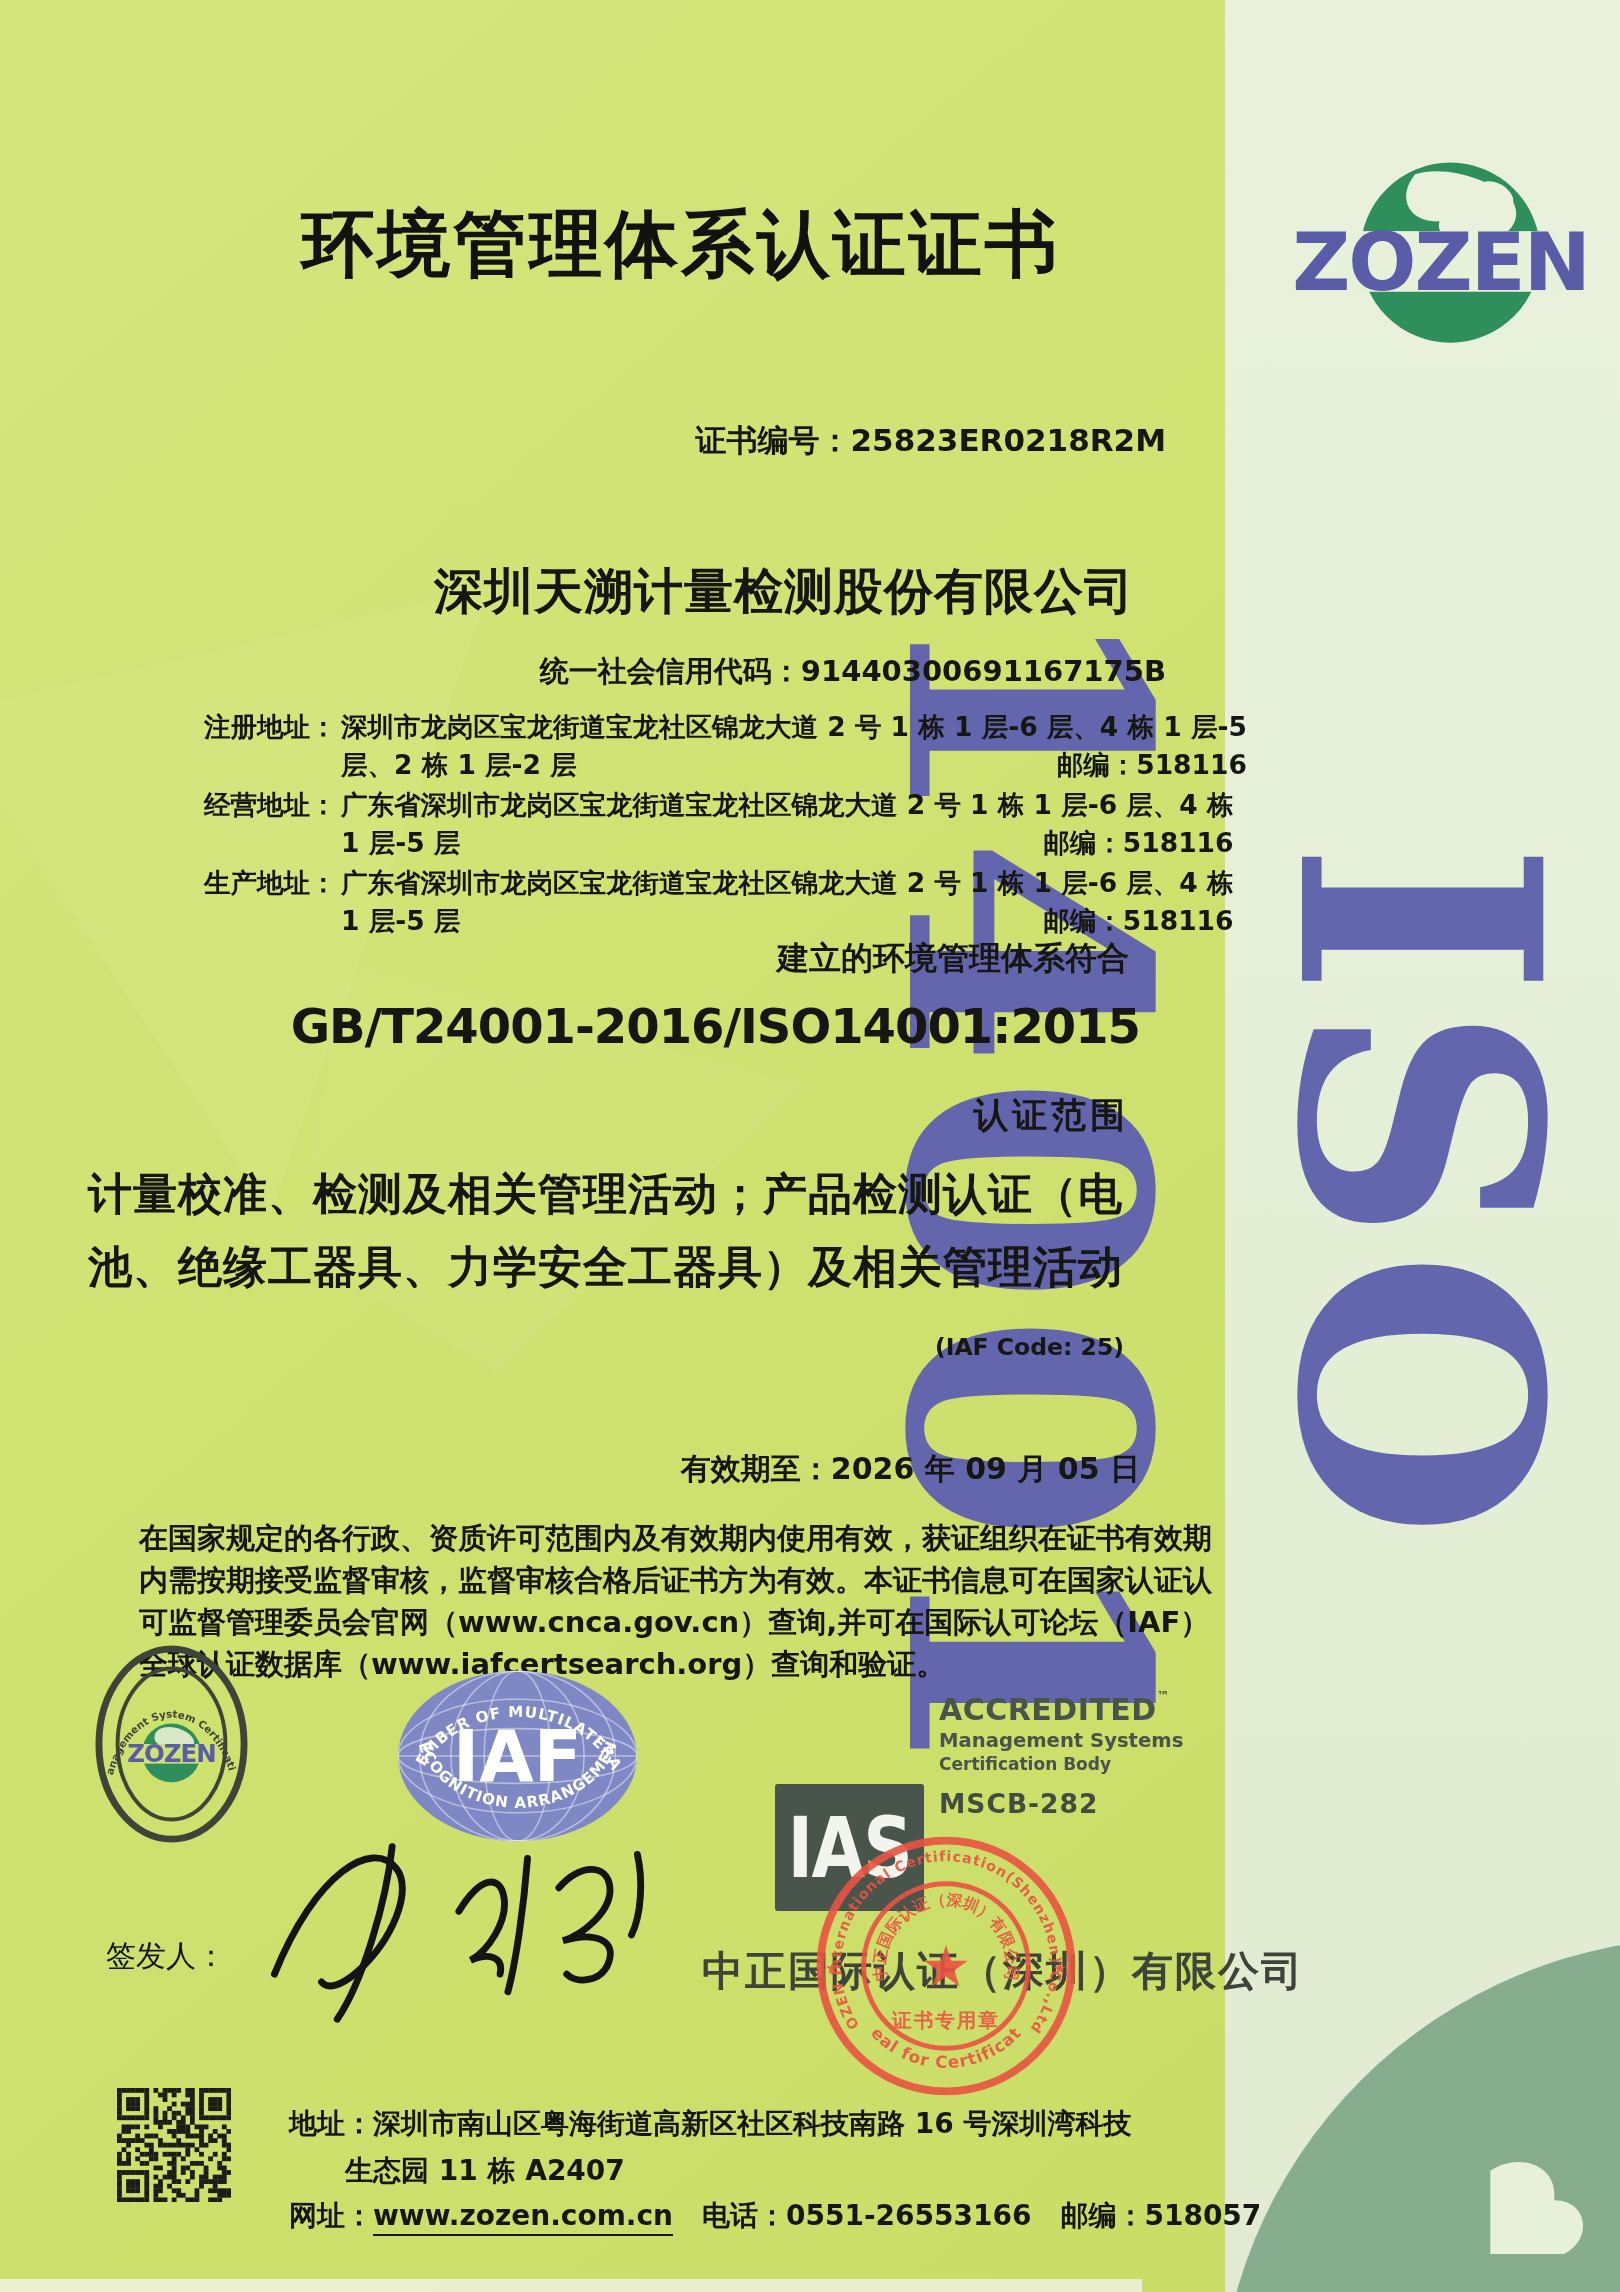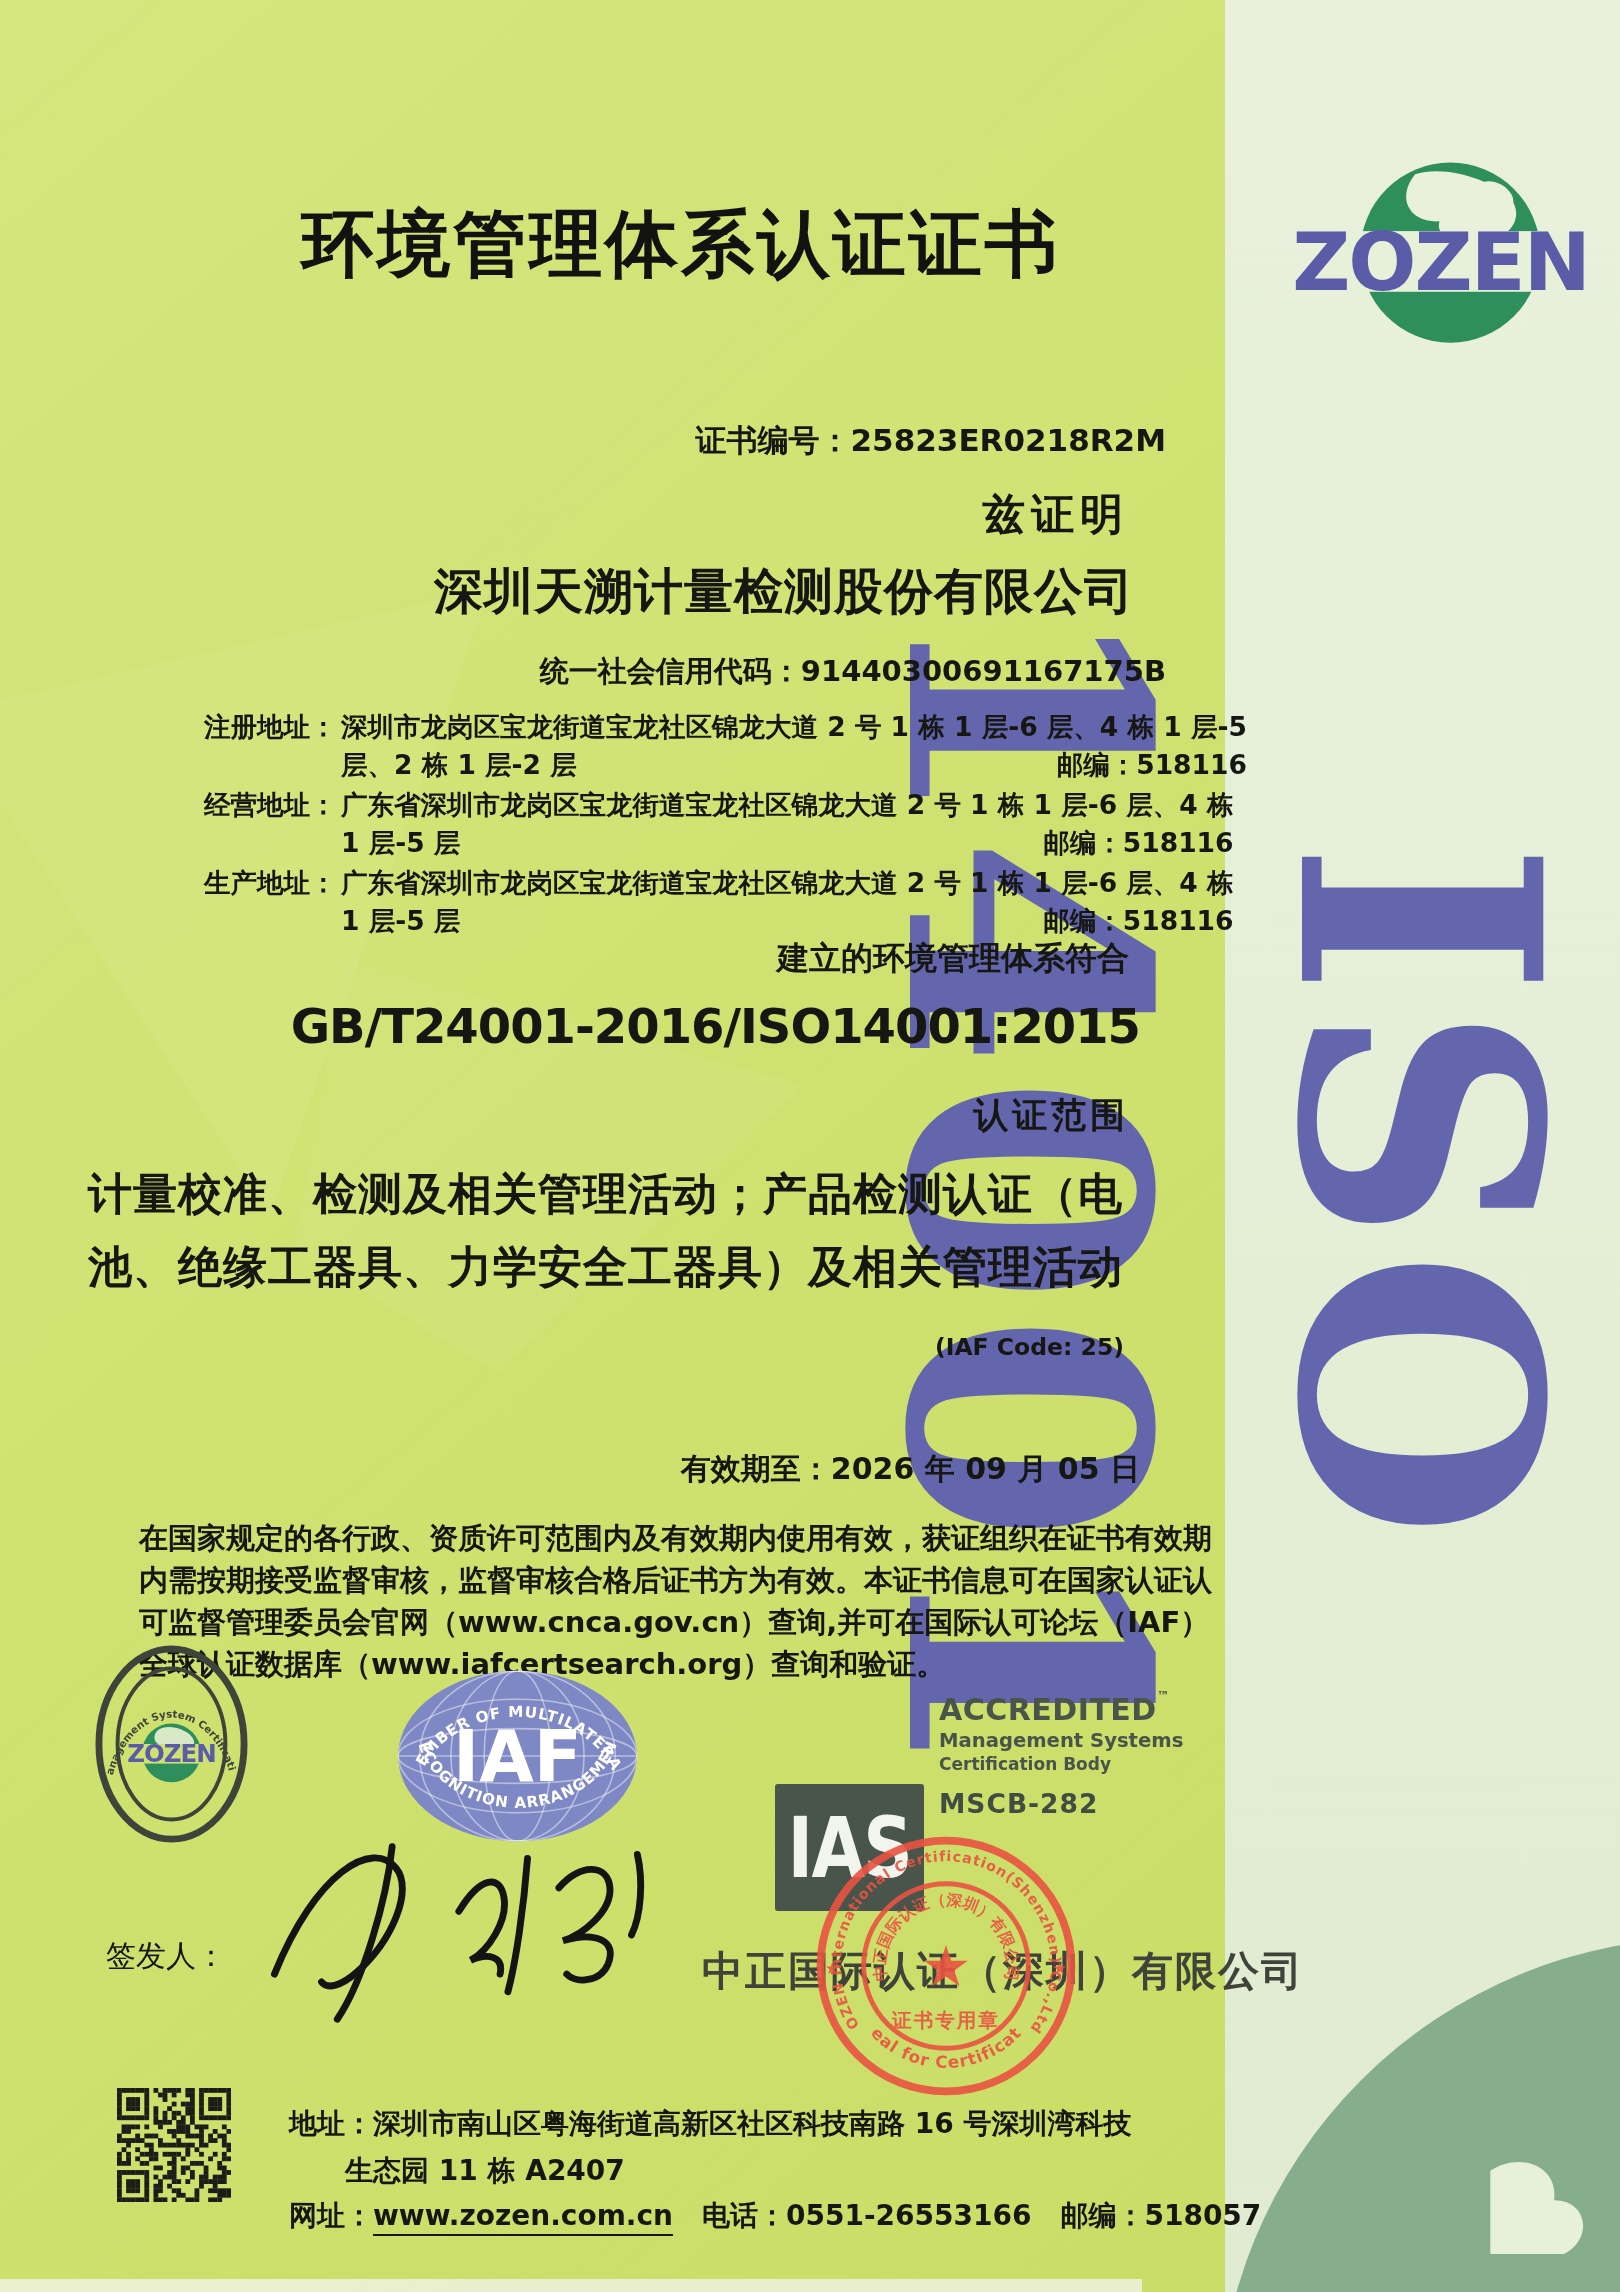--- a/index.html
+++ b/index.html
@@ -105,21 +105,20 @@
     <rect x="70" y="88" width="232" height="62" fill="#e7f0d9"></rect>
     <text x="176" y="148" text-anchor="middle" font-family="DejaVu Sans, sans-serif" font-size="82" font-weight="800" letter-spacing="-2" fill="#5a5ca8">ZOZEN</text>
   </svg>
 
   <h1 class="abs title">环境管理体系认证证书</h1>
 
   <div class="abs cert-no">
     <span>证书编号：</span><span>25823ER0218R2M</span>
   </div>
 
-  <div class="abs zhengming">兹证明</div>
 
   <div class="abs company">深圳天溯计量检测股份有限公司</div>
 
   <div class="abs credit">
     <span>统一社会信用代码：</span><span>91440300691167175B</span>
   </div>
 
   <div class="abs addresses">
     <div class="addr-row">
       <div class="addr-label">注册地址：</div>

